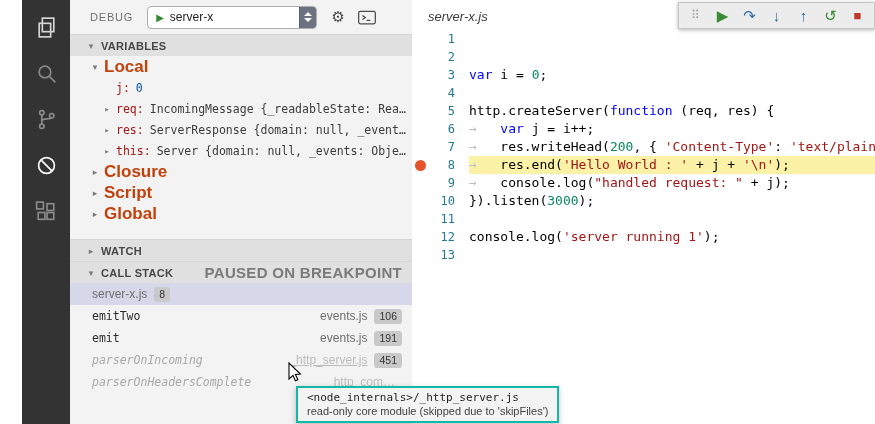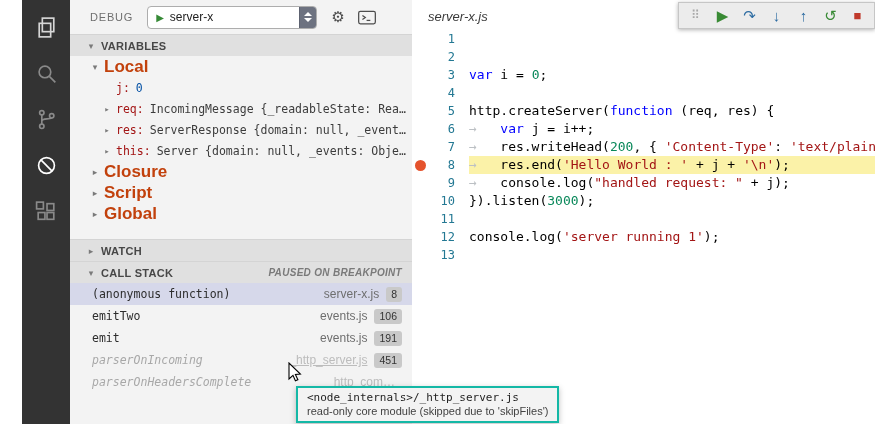--- a/index.html
+++ b/index.html
@@ -24,21 +24,21 @@
   .cfg-stepper { width:17px; height:23px; background:#6d7280; border-left:1px solid #5d6270; display:flex; flex-direction:column; align-items:center; justify-content:center; gap:2px; cursor:pointer; }
   .cfg-stepper i { display:block; width:0; height:0; border-left:4px solid transparent; border-right:4px solid transparent; }
   .cfg-stepper i.up { border-bottom:4px solid #fff; }
   .cfg-stepper i.dn { border-top:4px solid #fff; }
   .dh-gear { margin-left:14px; font-size:15px; color:#4d4d4d; cursor:pointer; }
   .dh-console { margin-left:12px; cursor:pointer; display:flex; }
   .dh-console svg { width:20px; height:17px; stroke:#4d4d4d; fill:none; stroke-width:1.5; }
 
   .section-header { height:22px; background:#e0e0e0; border-top:1px solid #d4d4d4; display:flex; align-items:center; padding-left:16px; flex:none; cursor:pointer; }
   .sh-label { font-size:11px; font-weight:bold; color:#474747; letter-spacing:.3px; margin-left:5px; }
-  .sh-status { margin-left:auto; font-size:10px; font-weight:bold; color:#7a7a7a; letter-spacing:.3px; padding-right:10px;font-style:italic; }
+  .sh-status { margin-left:auto; font-size:15px; font-weight:bold; color:#7a7a7a; letter-spacing:.3px; padding-right:10px; }
   .twist { width:10px; display:inline-block; font-size:9px; color:#7a7a7a; text-align:center; flex:none; }
 
   .tree { flex:none; }
   .tree-row { height:21px; display:flex; align-items:center; padding-left:20px; white-space:nowrap; overflow:hidden; cursor:pointer; }
   .scope-label { font-size:17px; font-weight:bold; color:#c2410c; margin-left:4px; }
   .vrow { padding-left:32px; font-family:"DejaVu Sans Mono", monospace; font-size:11.5px; }
   .vname { color:#a31515; margin-left:4px; margin-right:6px; }
   .vval { color:#3c3c3c; overflow:hidden; text-overflow:ellipsis; }
   .vval.num { color:#0451a5; }
 
@@ -206,21 +206,20 @@
       <span class="sh-label">WATCH</span>
     </div>
 
     <div class="section-header">
       <span class="twist">▾</span>
       <span class="sh-label">CALL STACK</span>
       <span class="sh-status">PAUSED ON BREAKPOINT</span>
     </div>
     <div>
       <div class="cs-row selected">
-        <span class="cs-name">(anonymous function)</span>
         <span class="cs-file">server-x.js</span>
         <span class="cs-line">8</span>
       </div>
       <div class="cs-row">
         <span class="cs-name">emitTwo</span>
         <span class="cs-file">events.js</span>
         <span class="cs-line">106</span>
       </div>
       <div class="cs-row">
         <span class="cs-name">emit</span>

